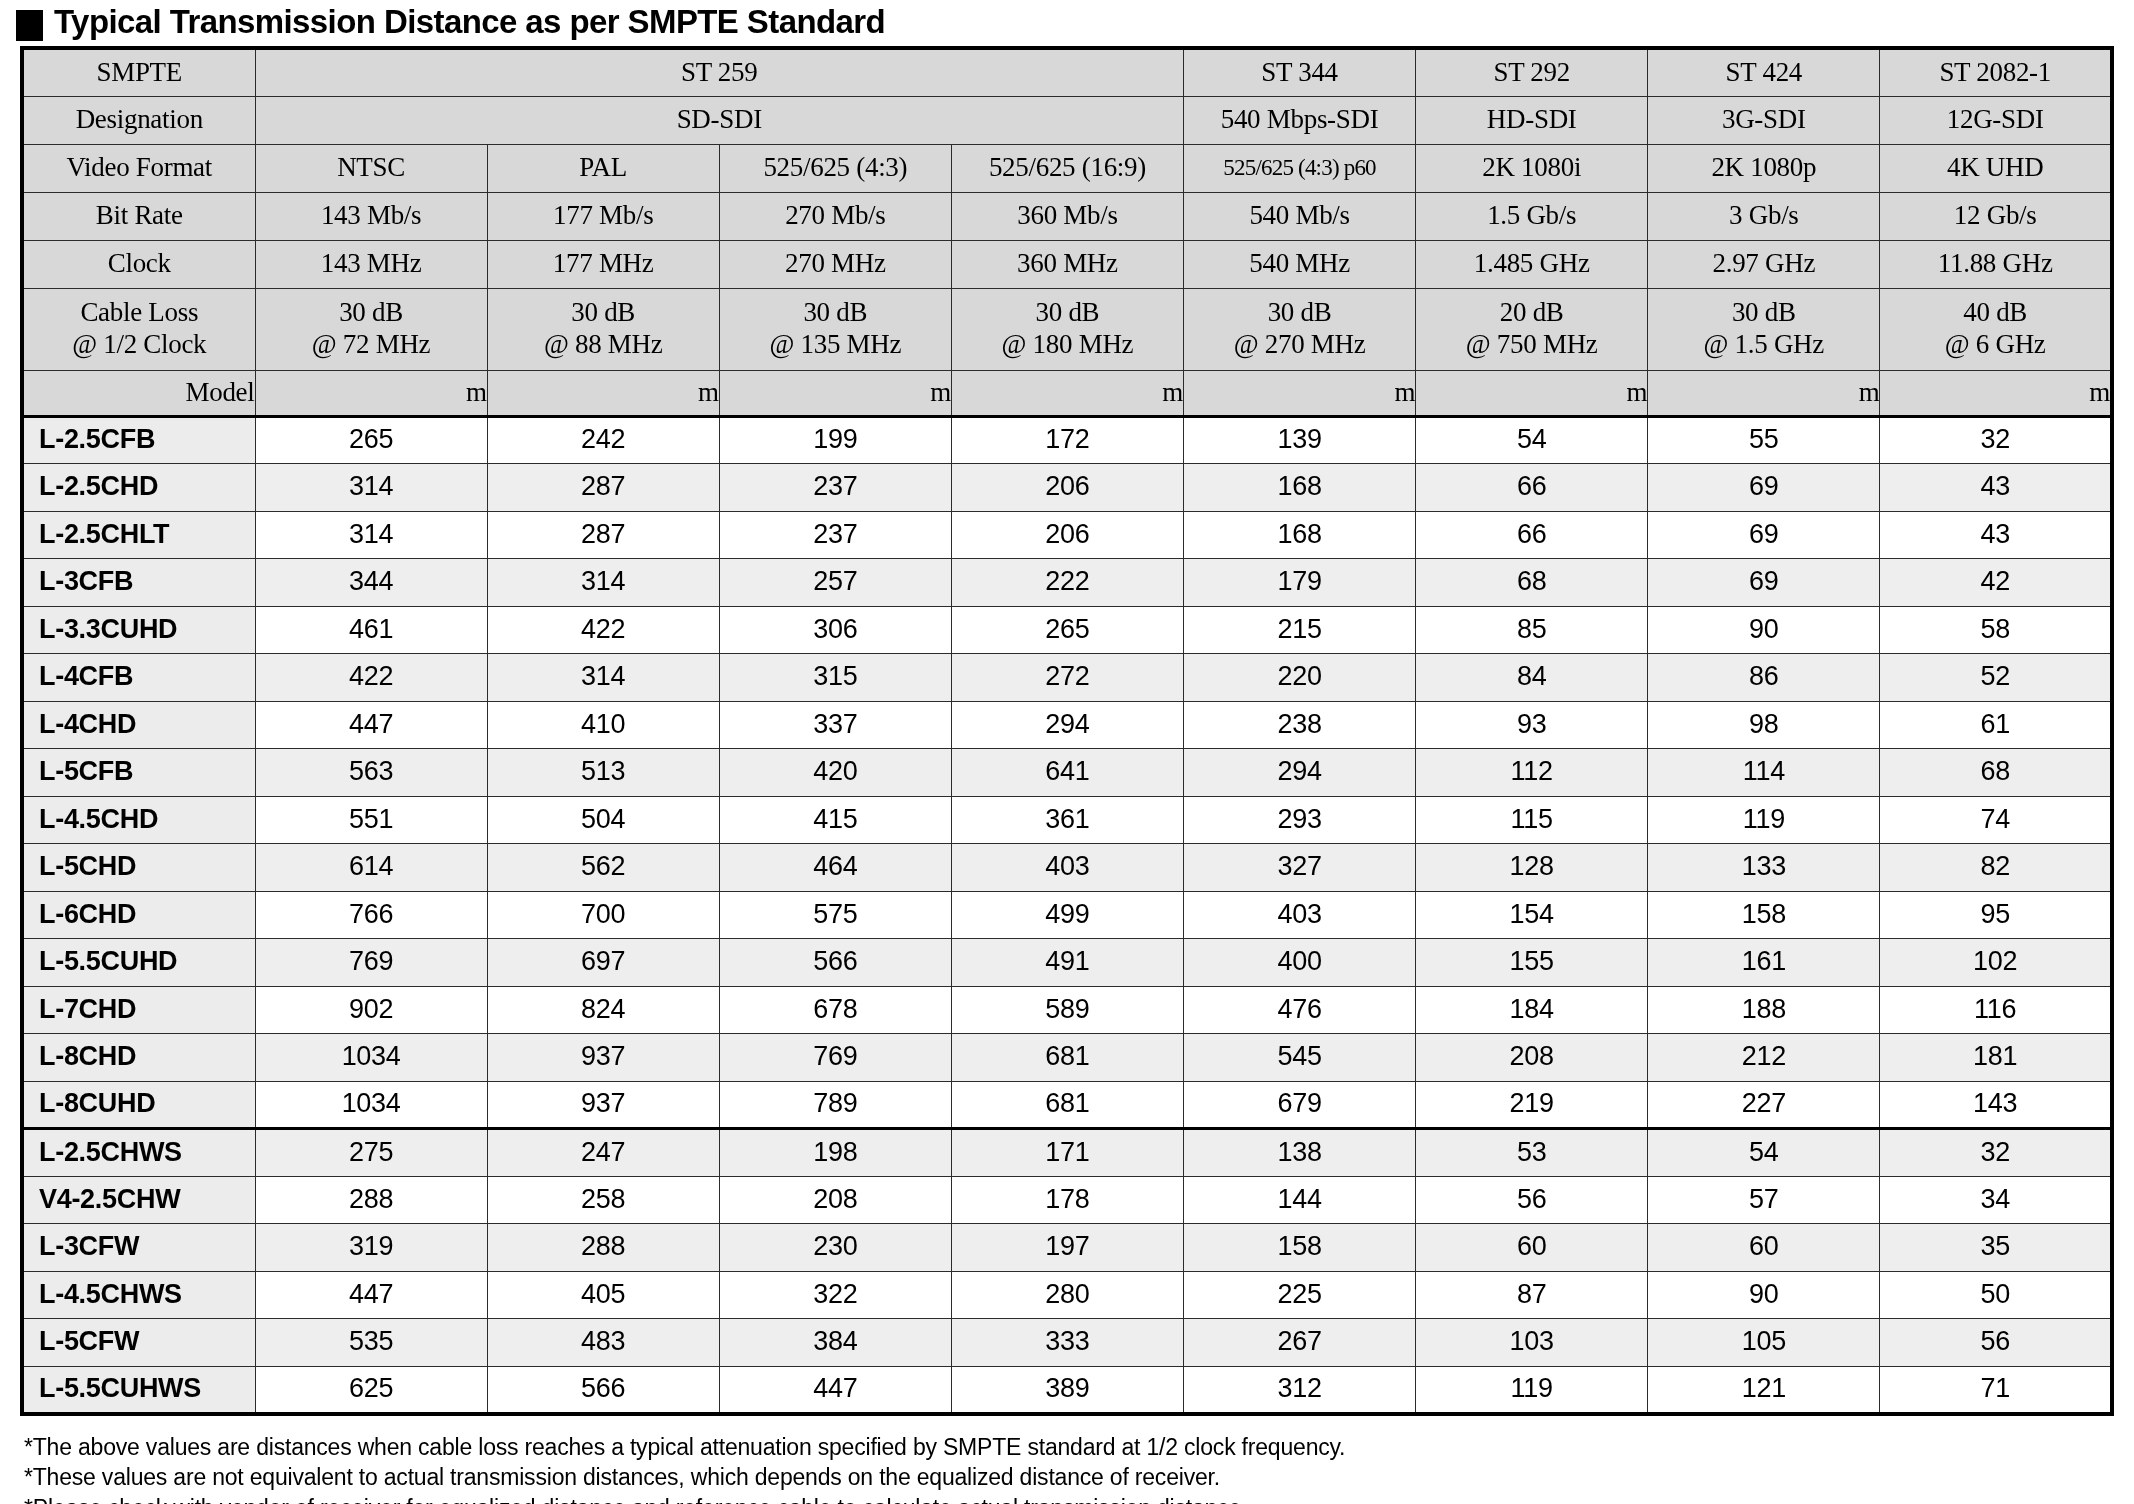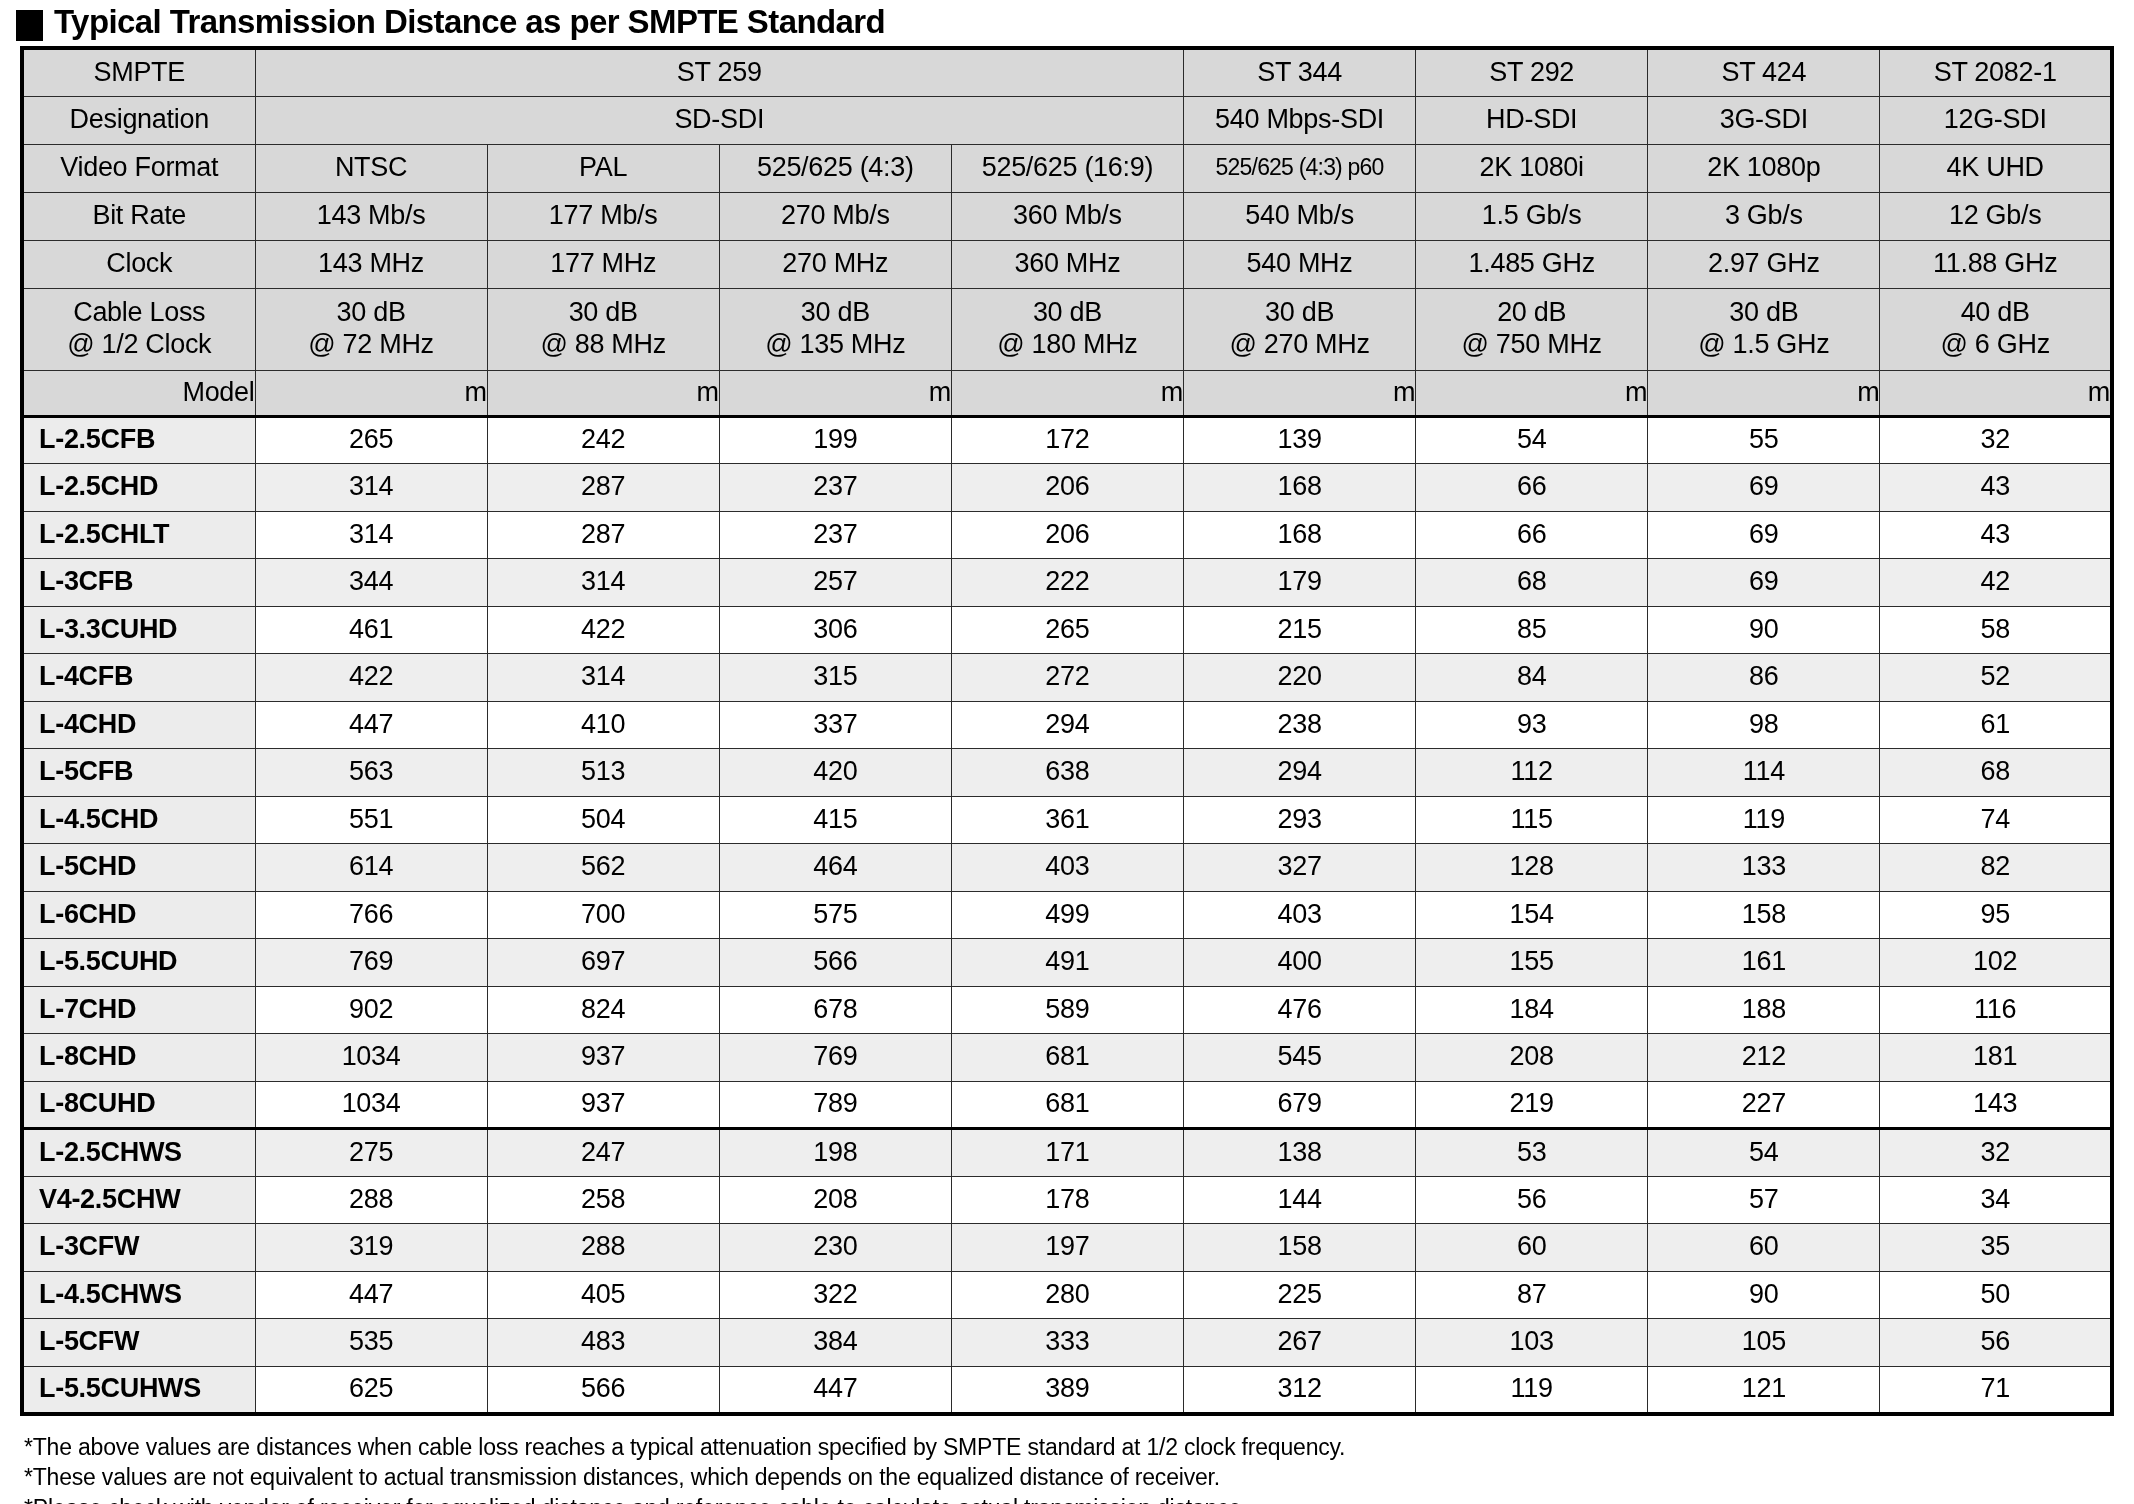--- a/index.html
+++ b/index.html
@@ -45,20 +45,21 @@
     font-size:27px;font-weight:normal;
     text-align:center;vertical-align:middle;
     padding:0;line-height:1.18;
     letter-spacing:-0.3px;
     overflow:hidden;
   }
   thead th{
     background:var(--header-bg);
     height:48px;
     white-space:pre-line;
+    font-family:Liberation Serif, serif;
   }
   thead tr.tall th{height:82px;}
   thead tr.model-unit th{height:46px;text-align:right;}
   thead th.small{font-size:23px;letter-spacing:-0.8px;margin-top:36px;}
   thead{border-bottom:3.5px solid var(--heavy-line);}
   tbody td{height:47.5px;background:var(--row-bg);}
   tbody tr.stripe td{background:var(--stripe-bg);}
   tbody td.model{
     background:var(--label-col-bg) !important;
     text-align:left;padding-left:15px;
@@ -249,21 +250,21 @@
         <td>238</td>
         <td>93</td>
         <td>98</td>
         <td>61</td>
       </tr>
       <tr class="stripe">
         <td class="model">L-5CFB</td>
         <td>563</td>
         <td>513</td>
         <td>420</td>
-        <td>638</td>
+        <td>641</td>
         <td>294</td>
         <td>112</td>
         <td>114</td>
         <td>68</td>
       </tr>
       <tr>
         <td class="model">L-4.5CHD</td>
         <td>551</td>
         <td>504</td>
         <td>415</td>

